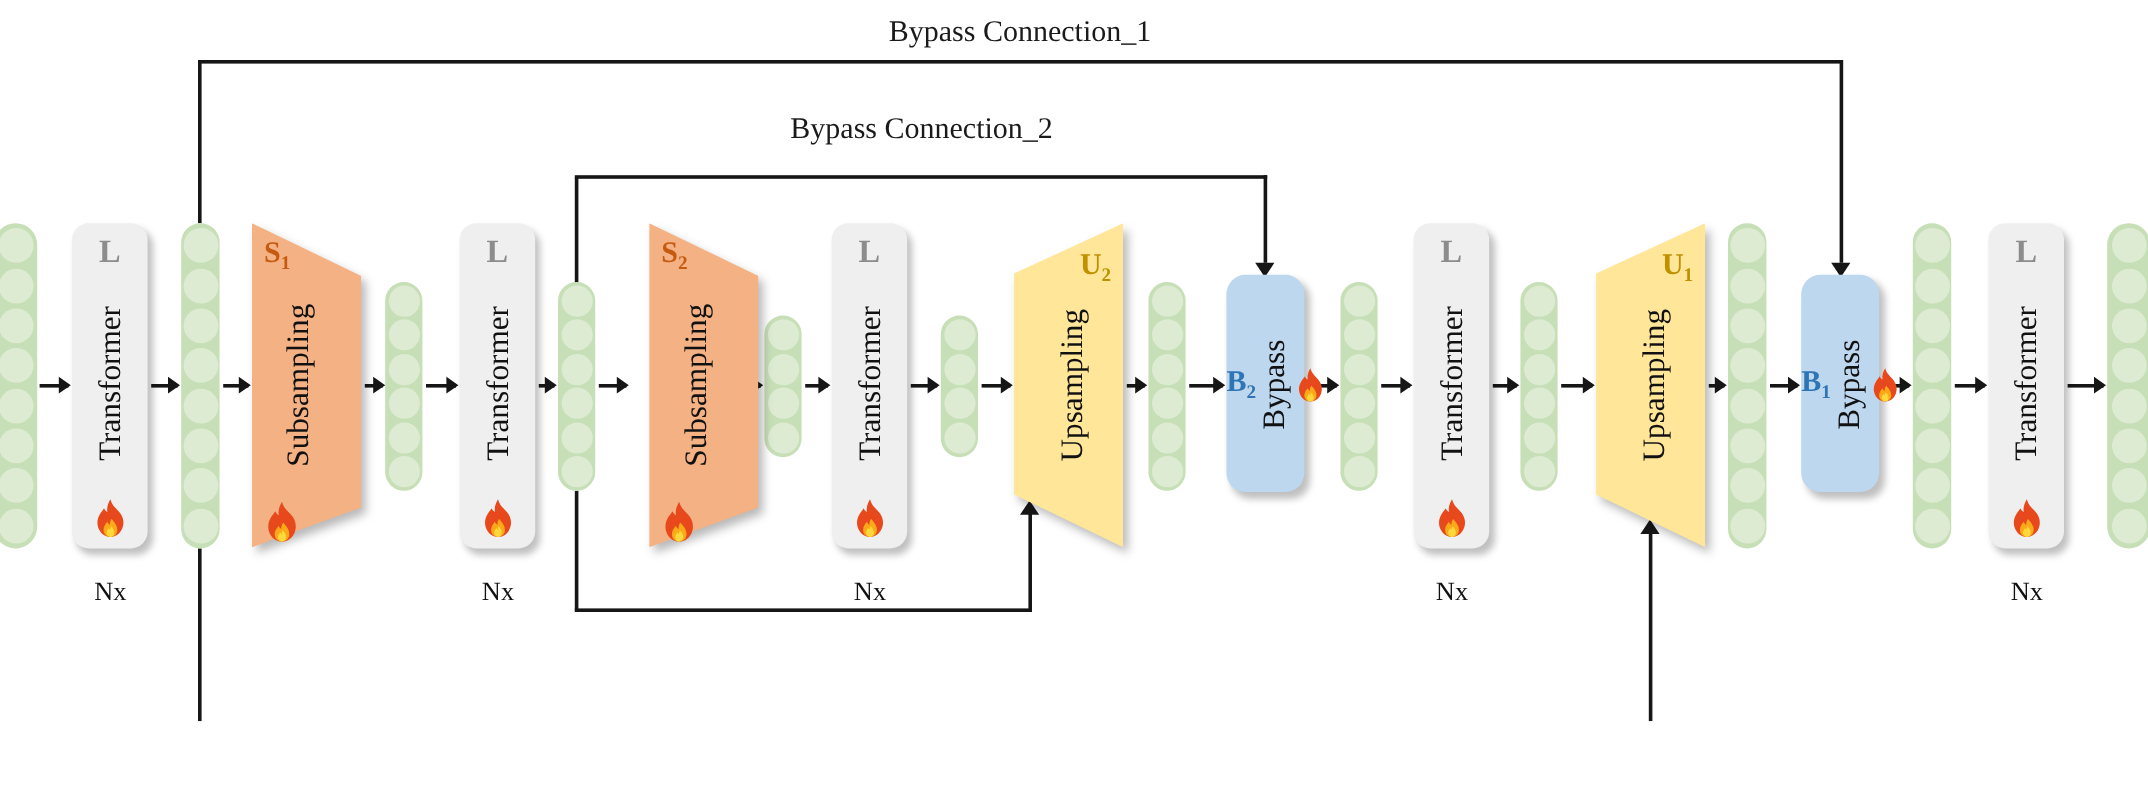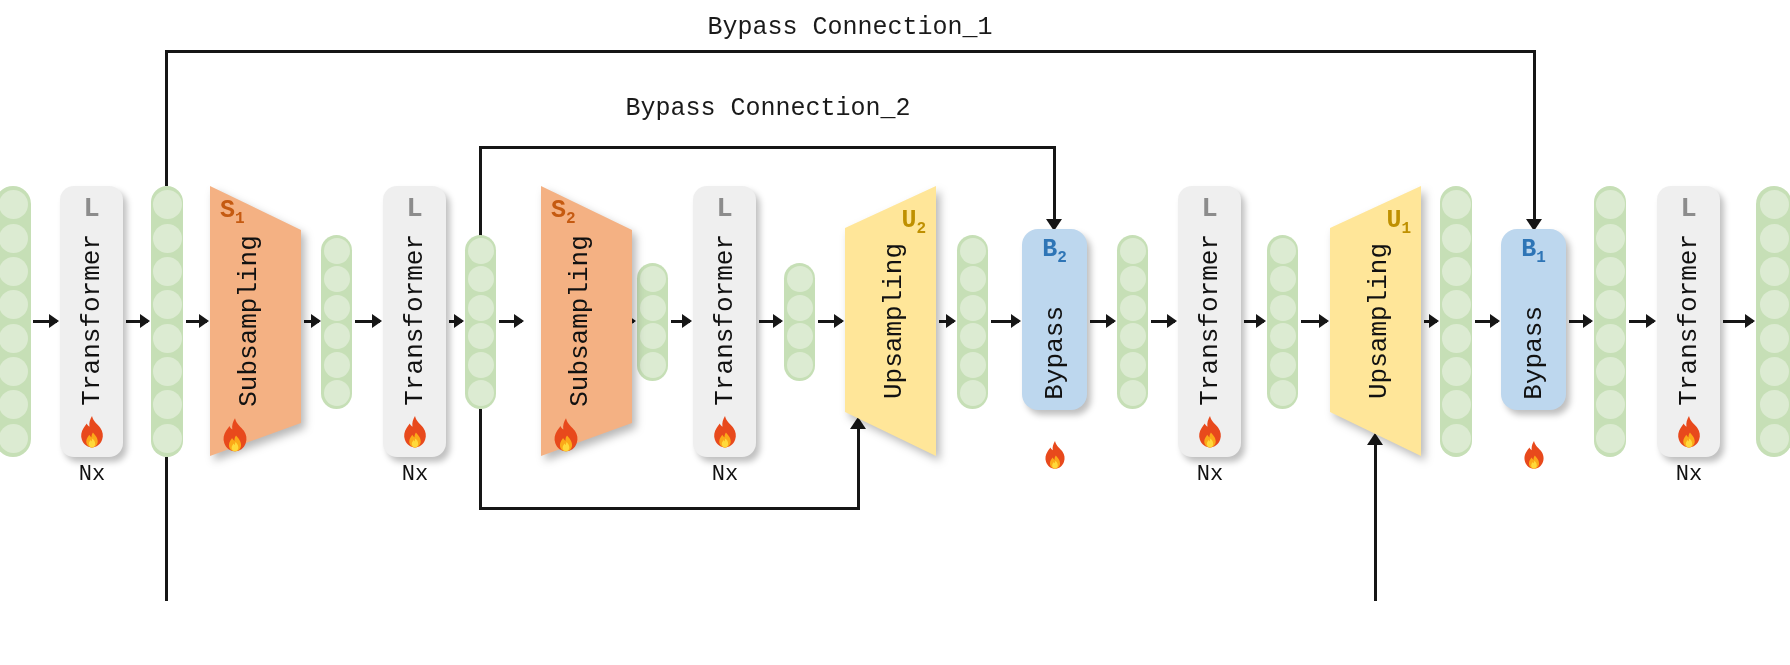--- a/index.html
+++ b/index.html
@@ -1,18 +1,18 @@
 <!DOCTYPE html>
 <html style="--token_green: #C6DFB6; --token_circle: #DCEBD2; --transformer_gray: #EFEFEF; --tag_gray: #8C8C8C; --subsampling_orange: #F4B183; --subsampling_tag: #C55A11; --upsampling_yellow: #FFE699; --upsampling_tag: #BF9000; --bypass_blue: #BDD7EE; --bypass_tag: #2E75B6; --line_black: #161616;"><head>
 <meta charset="utf-8">
 <style>
   html,body{margin:0;padding:0;background:#fff;}
   #stage{
     position:relative;width:1790px;height:601px;overflow:hidden;background:#fff;
-    font-family:Liberation Mono, monospace;color:#111;border-radius:29px;
+    font-family:Liberation Serif, serif;color:#111;border-radius:29px;
   }
   
   .hline,.vline{position:absolute;background:#161616;}
   .hline{height:2.5px;}
   .vline{width:2.5px;}
   .head-down{position:absolute;width:0;height:0;
     border-left:8px solid transparent;border-right:8px solid transparent;border-top:12px solid #161616;}
   .head-up{position:absolute;width:0;height:0;
     border-left:8px solid transparent;border-right:8px solid transparent;border-bottom:12px solid #161616;}
   .conn-label{position:absolute;width:420px;text-align:center;font-size:25px;color:#1a1a1a;}
@@ -30,35 +30,35 @@
   
   .shadowed{box-shadow:4px 5px 6px rgba(0,0,0,0.25);}
   .transformer{position:absolute;top:186px;width:63px;height:271px;background:var(--transformer_gray,#EFEFEF);
     border-radius:14px;display:flex;flex-direction:column;align-items:center;justify-content:space-between;
     padding:8px 0;box-sizing:border-box;}
   .tag{font-weight:bold;font-size:25px;line-height:1;}
   .tag sub{font-size:16px;}
   .tag-l{color:var(--tag_gray,#8C8C8C);font-size:27px;font-weight:bold;}
   .vtext{writing-mode:vertical-rl;transform:rotate(180deg);font-size:26px;color:#111;white-space:nowrap;}
   .flame{display:inline-block;line-height:0;}
-  .nx{position:absolute;top:462px;width:60px;text-align:center;font-size:22px;color:#111;}
+  .nx{position:absolute;top:480px;width:60px;text-align:center;font-size:22px;color:#111;}
   
   .trap{position:absolute;top:186px;width:91px;height:270px;}
   .trap svg.shape{position:absolute;left:0;top:0;filter:drop-shadow(4px 5px 4px rgba(0,0,0,0.28));}
   .trap .tag{position:absolute;text-align:center;}
   .s-block .tag{left:10px;top:12px;color:var(--subsampling_tag,#C55A11);}
   .u-block .tag{right:10px;top:22px;color:var(--upsampling_tag,#BF9000);}
   .trap .vtext{position:absolute;top:50%;}
   .s-block .vtext{left:24px;transform:rotate(180deg) translateY(50%);}
   .u-block .vtext{left:34px;transform:rotate(180deg) translateY(50%);}
   .trap .flame{position:absolute;left:7px;bottom:3px;}
   
   .bypass{position:absolute;top:229px;width:65px;height:181px;background:var(--bypass_blue,#BDD7EE);
-    border-radius:16px;display:flex;flex-direction:column;align-items:center;justify-content:space-between;
-    padding:8px 0 6px 0;box-sizing:border-box;gap:40px;}
+    border-radius:16px;display:flex;flex-direction:row;align-items:center;justify-content:space-between;
+    padding:8px 0 6px 0;box-sizing:border-box;}
   .bypass .tag{color:var(--bypass_tag,#2E75B6);}
 </style>
 </head>
 <body>
 
 <div id="stage">
 
   <div class="conn-label" style="left:640px;top:13px;">Bypass Connection_1</div>
   <div class="conn-label" style="left:558px;top:94px;">Bypass Connection_2</div>
 

